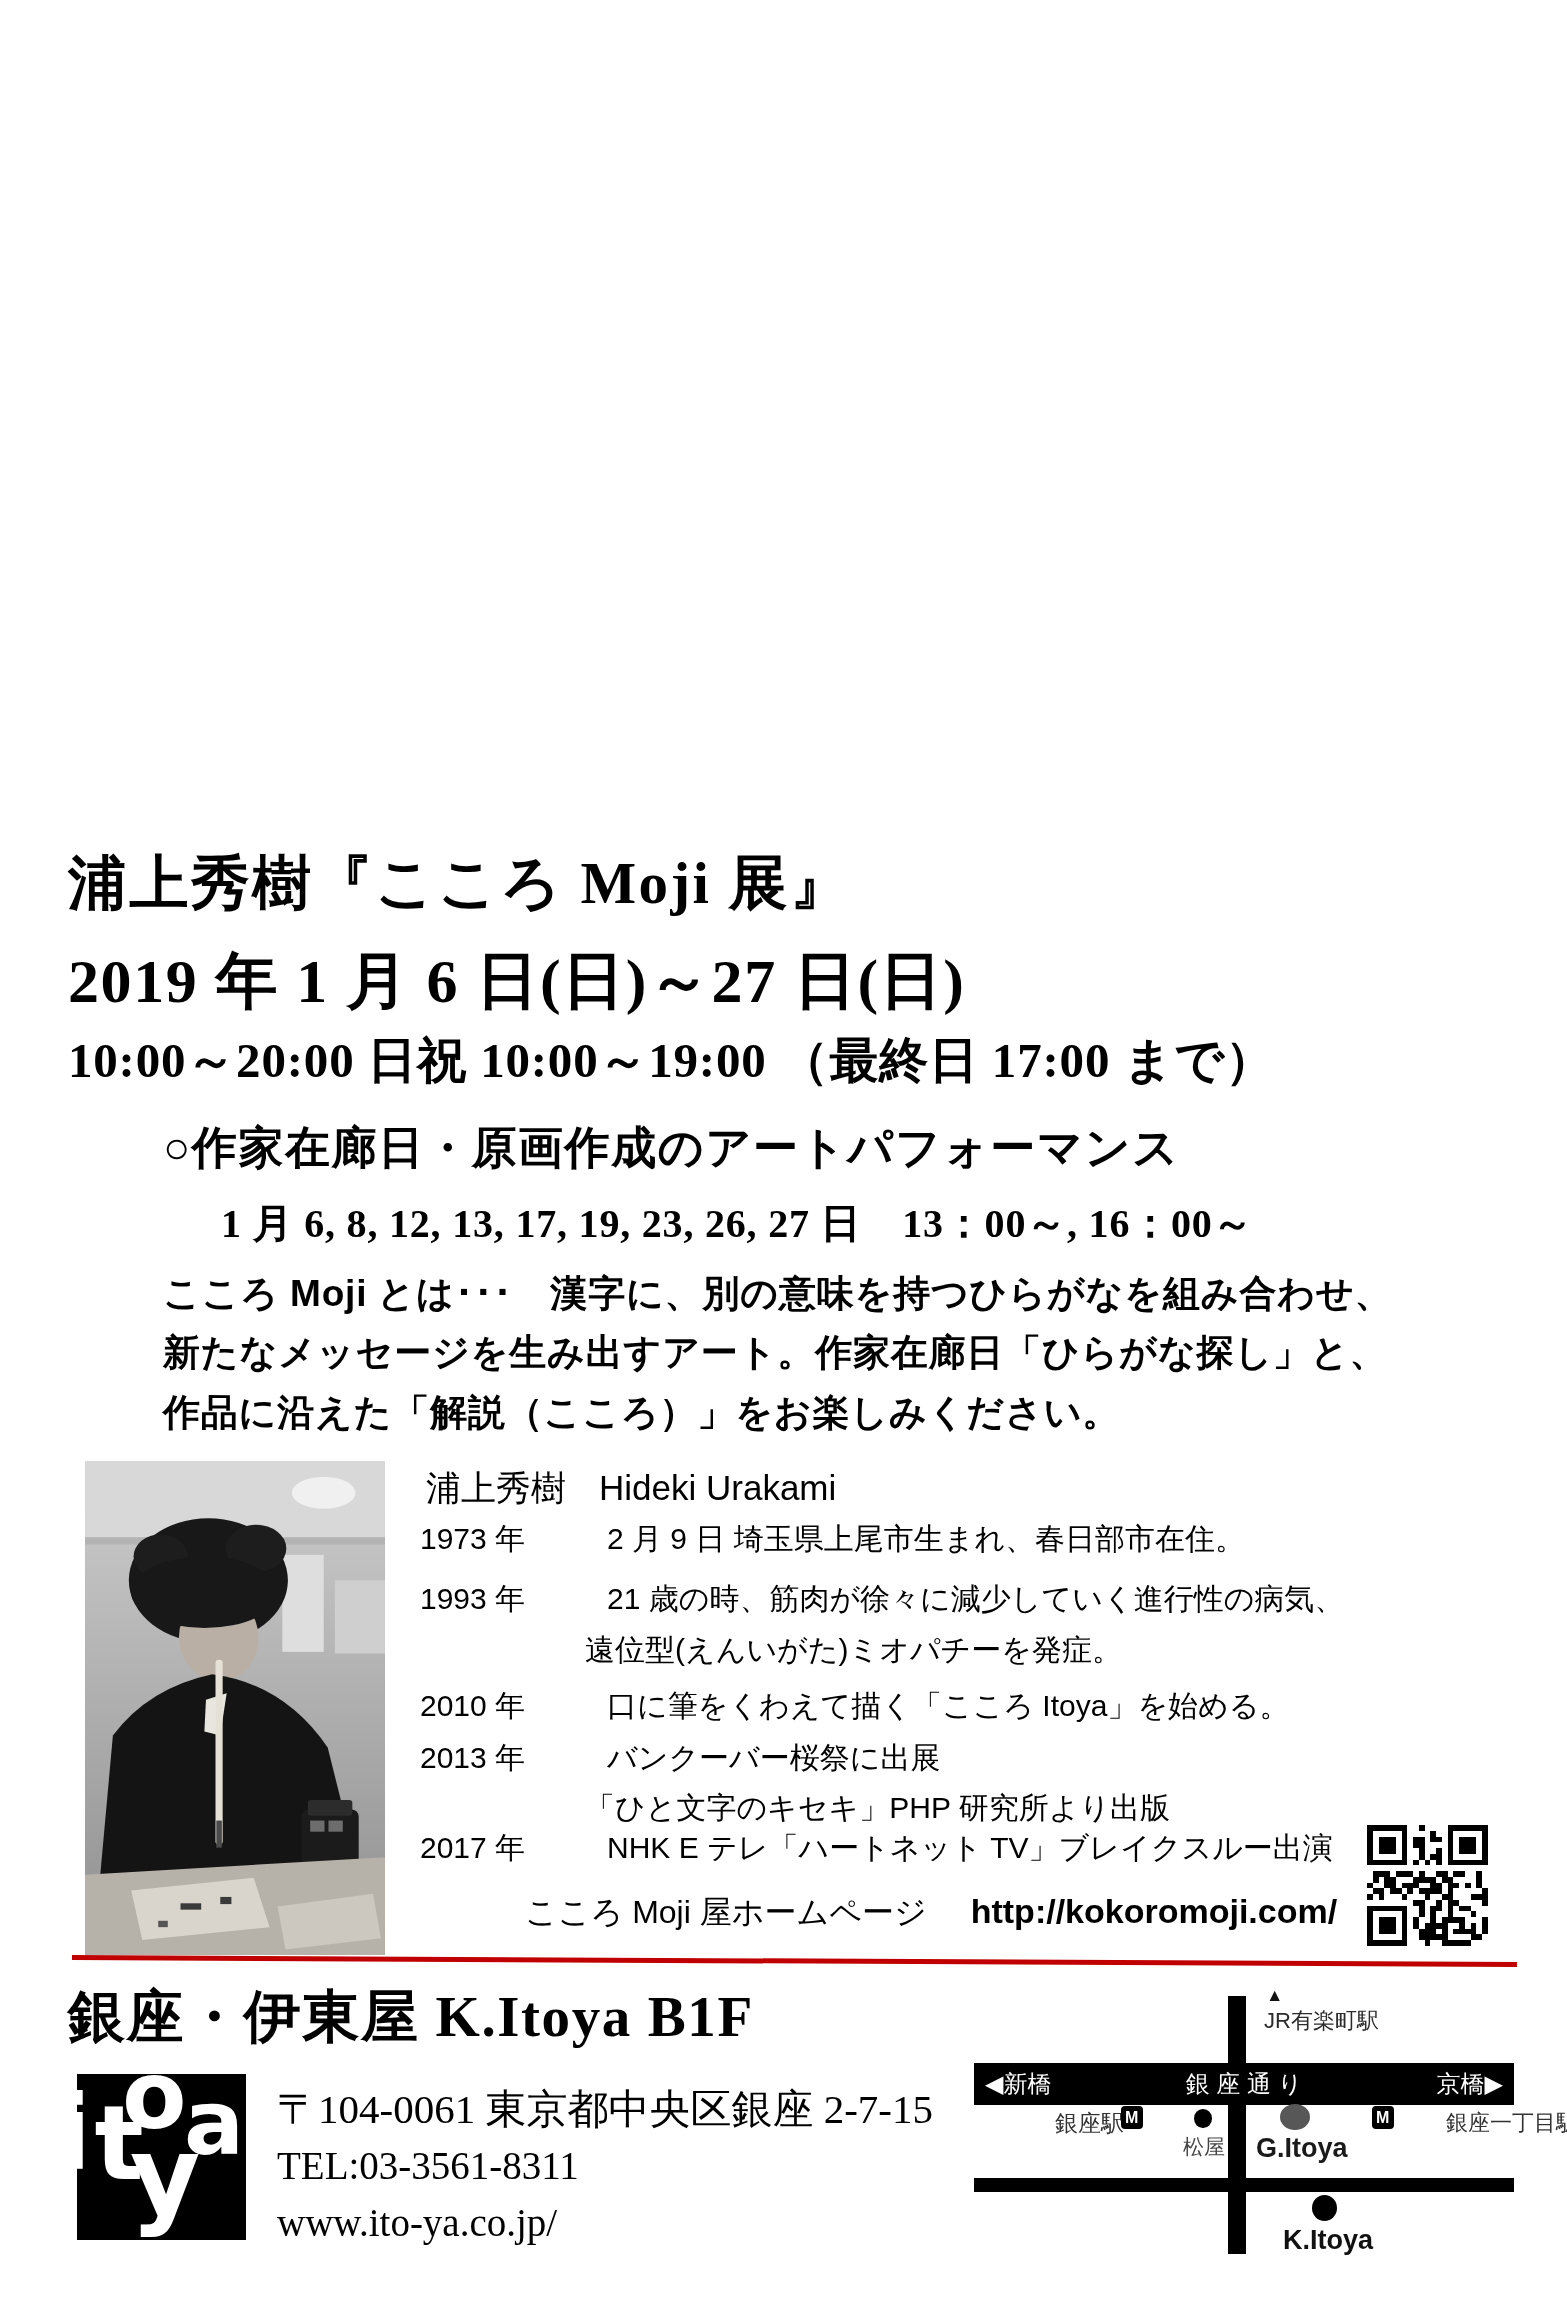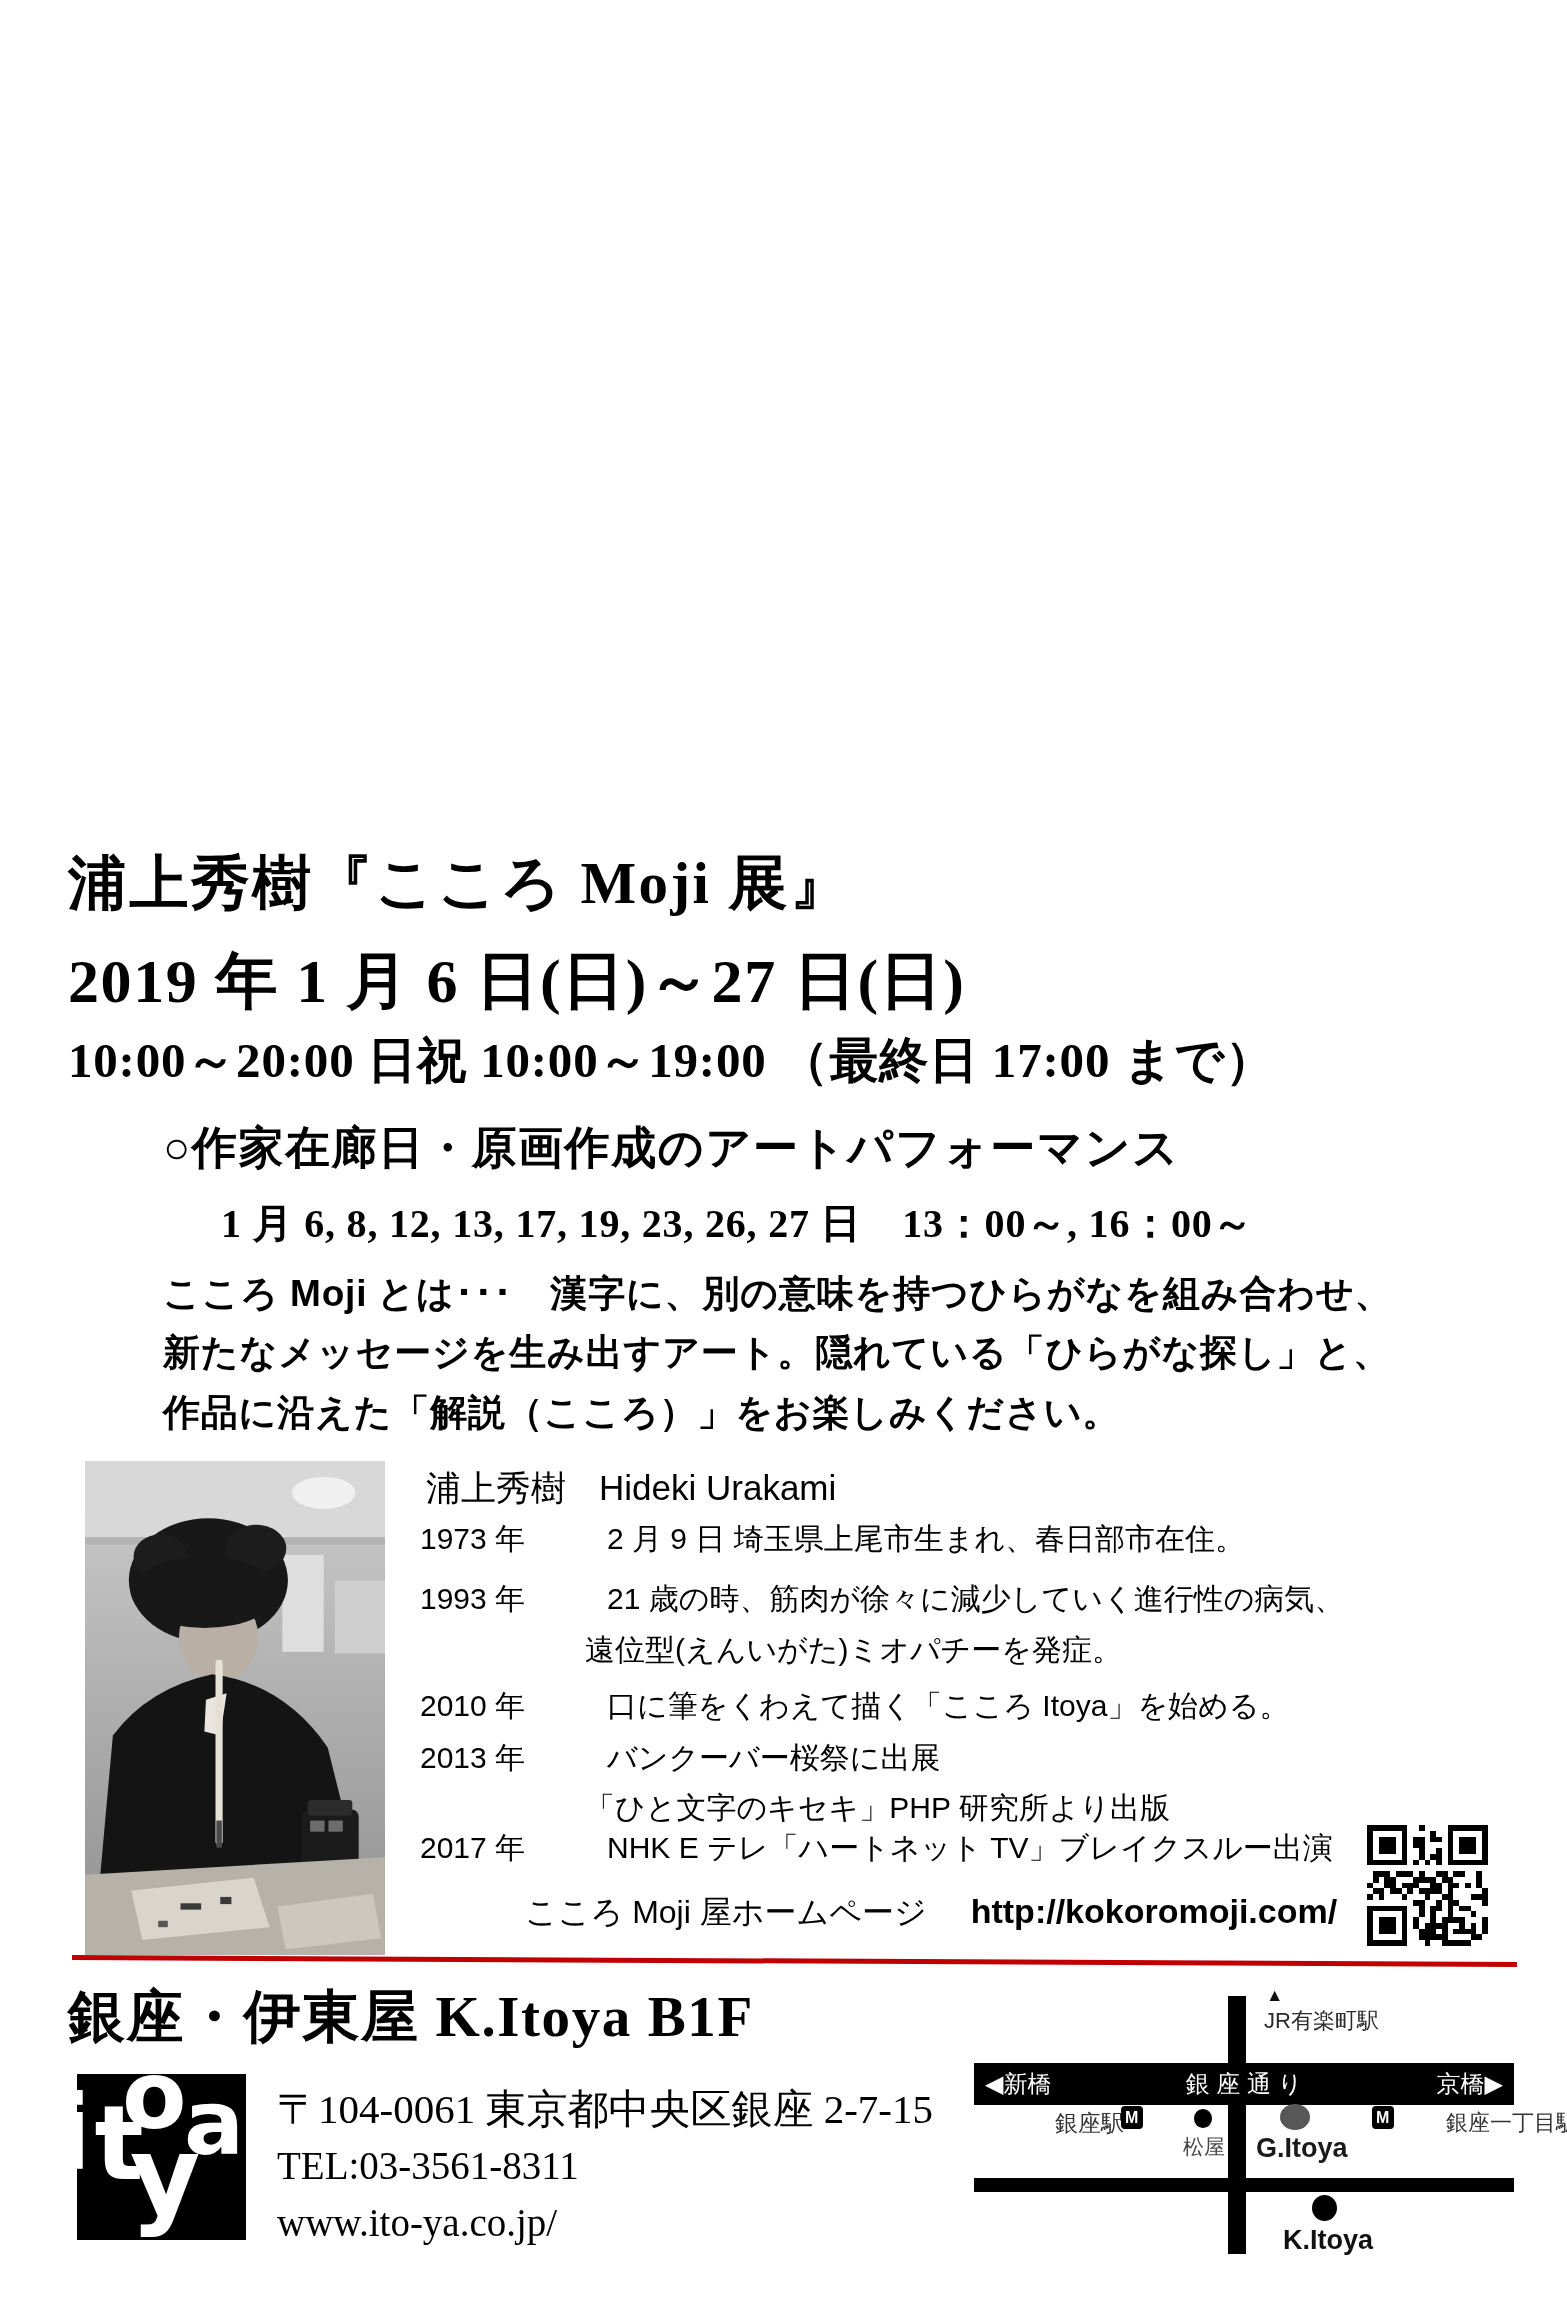--- a/index.html
+++ b/index.html
@@ -81,21 +81,21 @@
 
 <div class="page">
 
   <div class="abs serif title">浦上秀樹『こころ Moji 展』</div>
   <div class="abs serif date-line">2019 年 1 月 6 日(日)～27 日(日)</div>
   <div class="abs serif hours-line">10:00～20:00 日祝 10:00～19:00 （最終日 17:00 まで）</div>
   <div class="abs serif perf-heading">○作家在廊日・原画作成のアートパフォーマンス</div>
   <div class="abs serif perf-schedule">1 月 6, 8, 12, 13, 17, 19, 23, 26, 27 日　13：00～, 16：00～</div>
 
   <div class="abs serif about-line about-1"><span class="about-lead">こころ Moji</span><span> とは･･･　漢字に、別の意味を持つひらがなを組み合わせ、</span></div>
-  <div class="abs serif about-line about-2">新たなメッセージを生み出すアート。隠れている「ひらがな探し」と、</div>
+  <div class="abs serif about-line about-2">新たなメッセージを生み出すアート。作家在廊日「ひらがな探し」と、</div>
   <div class="abs serif about-line about-3">作品に沿えた「解説（こころ）」をお楽しみください。</div>
 
   <div class="abs photo">
     <svg width="300" height="494" viewBox="0 0 377 621" xmlns="http://www.w3.org/2000/svg">
       <defs>
         <linearGradient id="bgG" x1="0" y1="0" x2="0" y2="1">
           <stop offset="0" stop-color="#cdcdcd"></stop>
             <stop offset="1" stop-color="#8f8f8f"></stop>
         </linearGradient>
       </defs>

